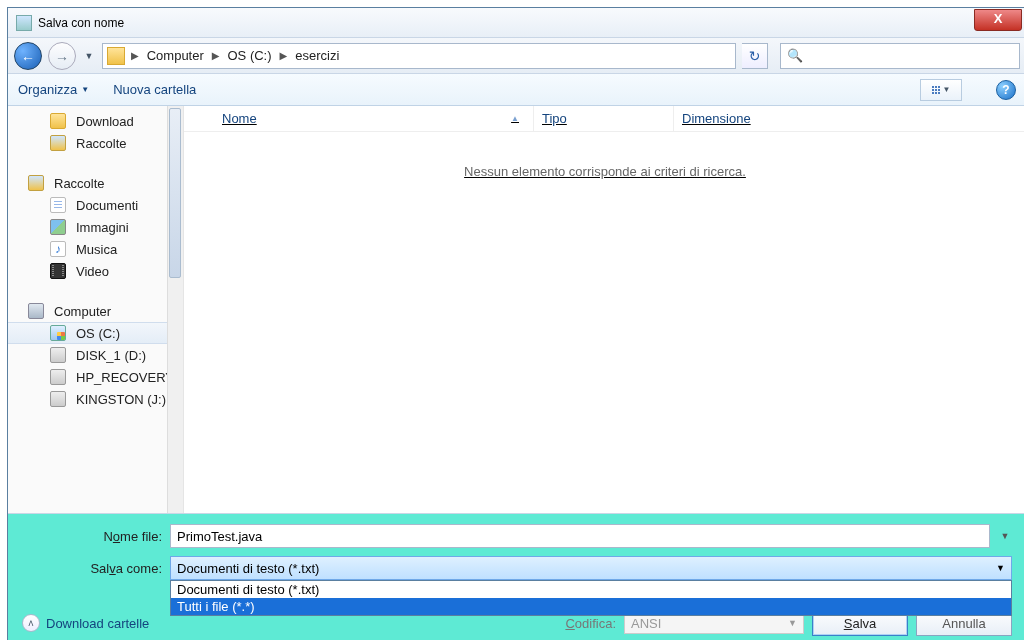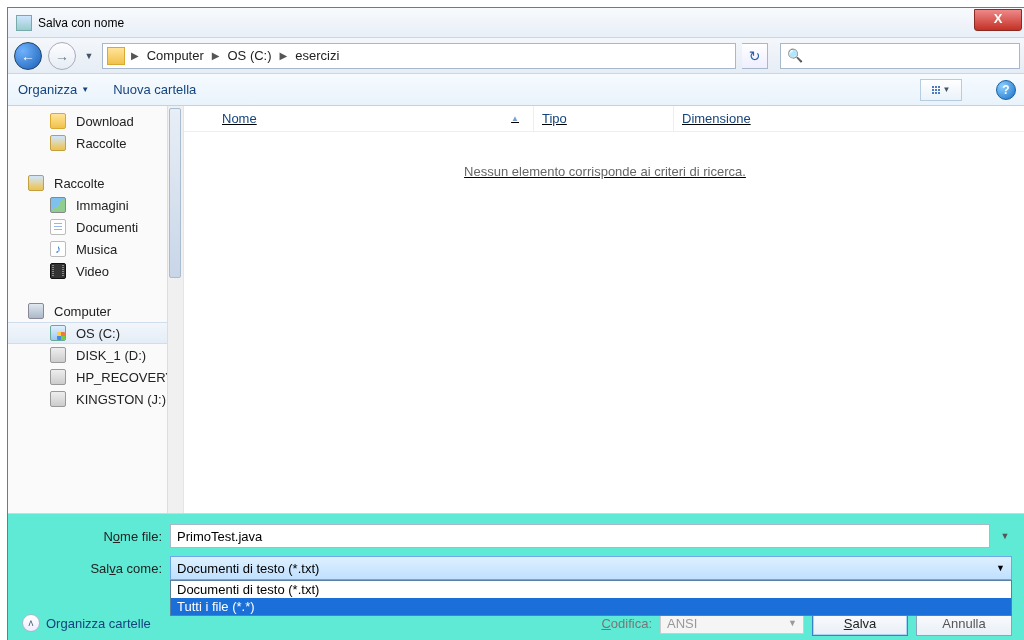--- a/index.html
+++ b/index.html
@@ -77,21 +77,21 @@
 .combo .arr { margin-left:auto; font-size:9px;}
 .dropdown { position:absolute; left:0; right:0; top:24px; background:#fff; border:1px solid #5a7fa0; z-index:10;}
 .dropdown .opt { font-size:13px; padding:1px 6px; }
 .dropdown .opt.hl { background:#1a6fd8; color:#fff;}
 
 .under { position:absolute; left:14px; right:14px; bottom:6px; display:flex; align-items:center; gap:8px;}
 .hide-link { display:flex; align-items:center; gap:6px; font-size:13px; color:#14447e;}
 .hide-link .chev-up { width:18px; height:18px; border:1px solid #aab8cc; border-radius:50%; background:linear-gradient(#fff,#eef); display:flex; align-items:center; justify-content:center; font-size:10px; color:#456;}
 .under .sp { flex:1;}
 .under .enc-lbl { font-size:13px; color:#777;}
-.under .enc-sel { width:144px; height:22px; border:1px solid #ccc; background:#f5f5f5; color:#999; font-size:13px; padding:0 6px; display:flex; align-items:center;}
+.under .enc-sel { width:180px; height:22px; border:1px solid #ccc; background:#f5f5f5; color:#999; font-size:13px; padding:0 6px; display:flex; align-items:center;}
 .btn { width:96px; height:26px; border:1px solid #8aa4c0; background:linear-gradient(#fdfdfe,#e8eff7); font-size:13px; color:#555; display:flex; align-items:center; justify-content:center;}
 .btn.primary { border:1px solid #3a80c8; box-shadow:0 0 0 1px #aed2f5 inset; color:#222;}
 .u { text-decoration:underline;}
 </style>
 </head>
 <body>
 
 <div class="window">
 
   <div class="titlebar">
@@ -163,26 +163,26 @@
         <div class="tree-item sub">
             <span class="ico lib"></span>
             <span>Raccolte</span>
           </div>
         <div style="height:18px;"></div>
         <div class="tree-item group">
             <span class="ico lib"></span>
             <span>Raccolte</span>
           </div>
         <div class="tree-item sub">
+            <span class="ico doc"></span>
+            <span>Documenti</span>
+          </div>
+        <div class="tree-item sub">
             <span class="ico img"></span>
             <span>Immagini</span>
-          </div>
-        <div class="tree-item sub">
-            <span class="ico doc"></span>
-            <span>Documenti</span>
           </div>
         <div class="tree-item sub">
             <span class="ico music">♪</span>
             <span>Musica</span>
           </div>
         <div class="tree-item sub">
             <span class="ico video"></span>
             <span>Video</span>
           </div>
         <div style="height:18px;"></div>
@@ -245,21 +245,21 @@
         <div class="dropdown">
           <div class="opt">Documenti di testo (*.txt)</div>
           <div class="opt hl">Tutti i file  (*.*)</div>
         </div>
       </div>
     </div>
 
     <div class="under">
       <div class="hide-link">
         <span class="chev-up">˄</span>
-        <span>Organizza cartelle</span>
+        <span>Download cartelle</span>
       </div>
       <div class="sp"></div>
       <div class="enc-lbl"><span class="u">C</span><span>odifica:</span></div>
       <div class="enc-sel">
           <span>ANSI</span>
           <span style="margin-left:auto;font-size:9px;">▼</span>
         </div>
       <div class="btn primary">
           <span class="u">S</span>
           <span>alva</span>

